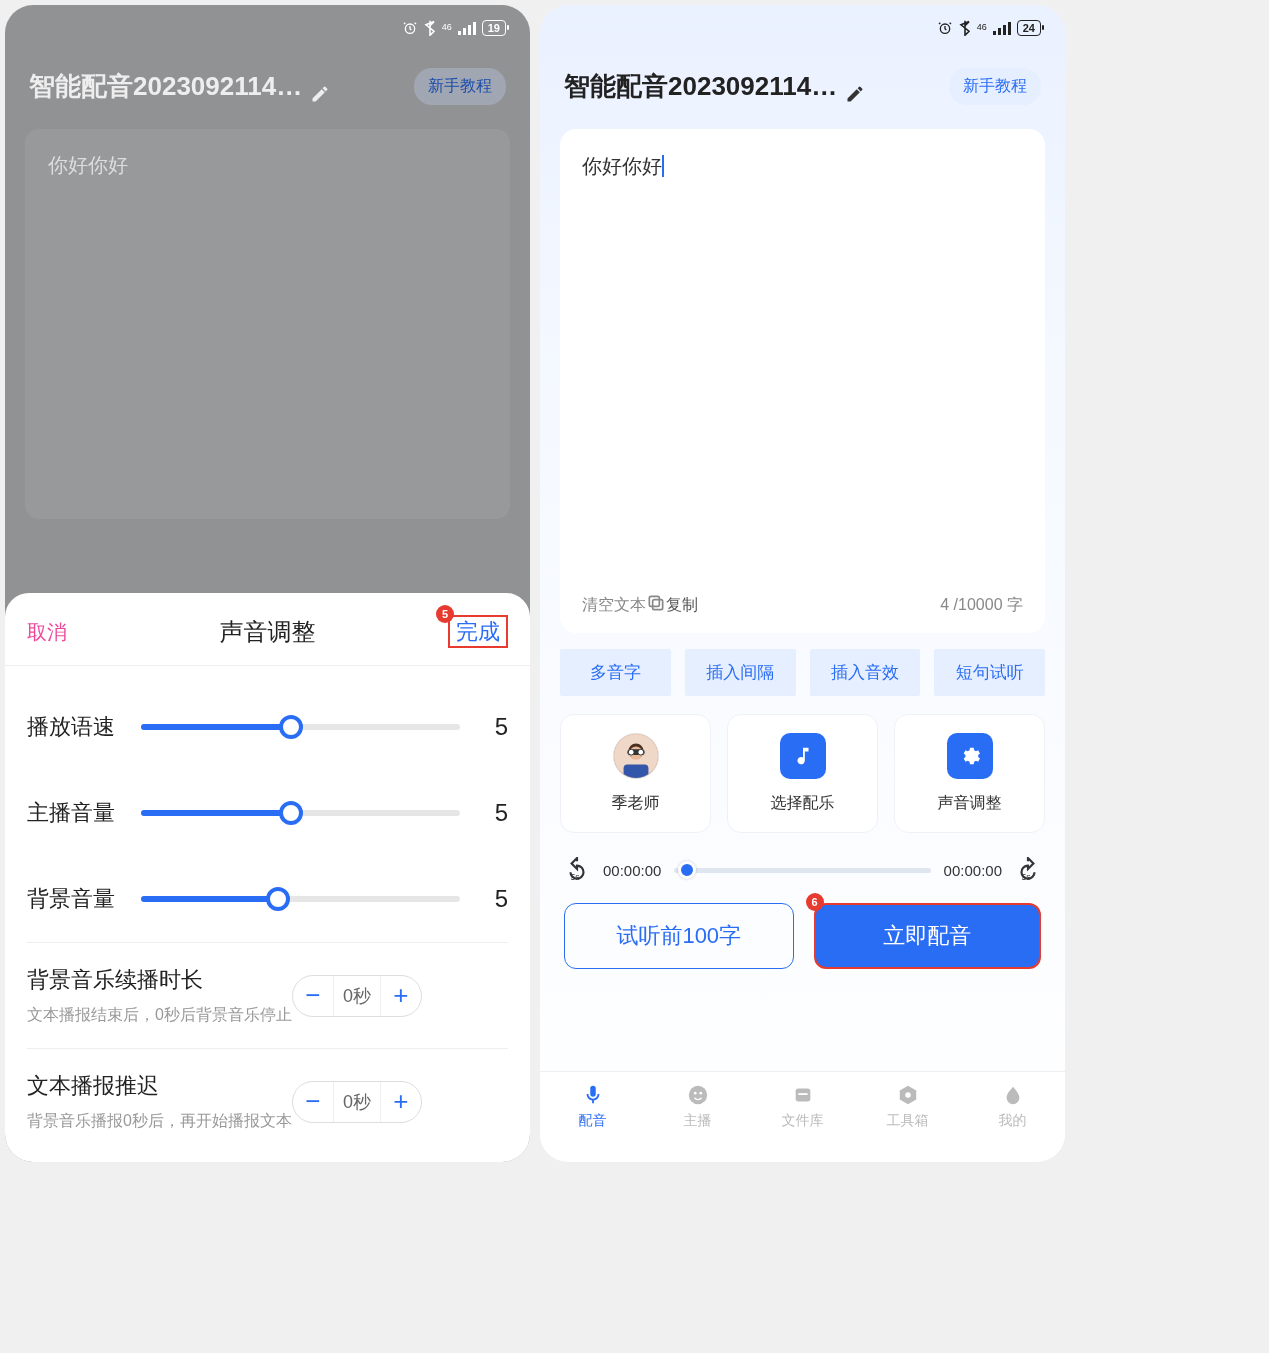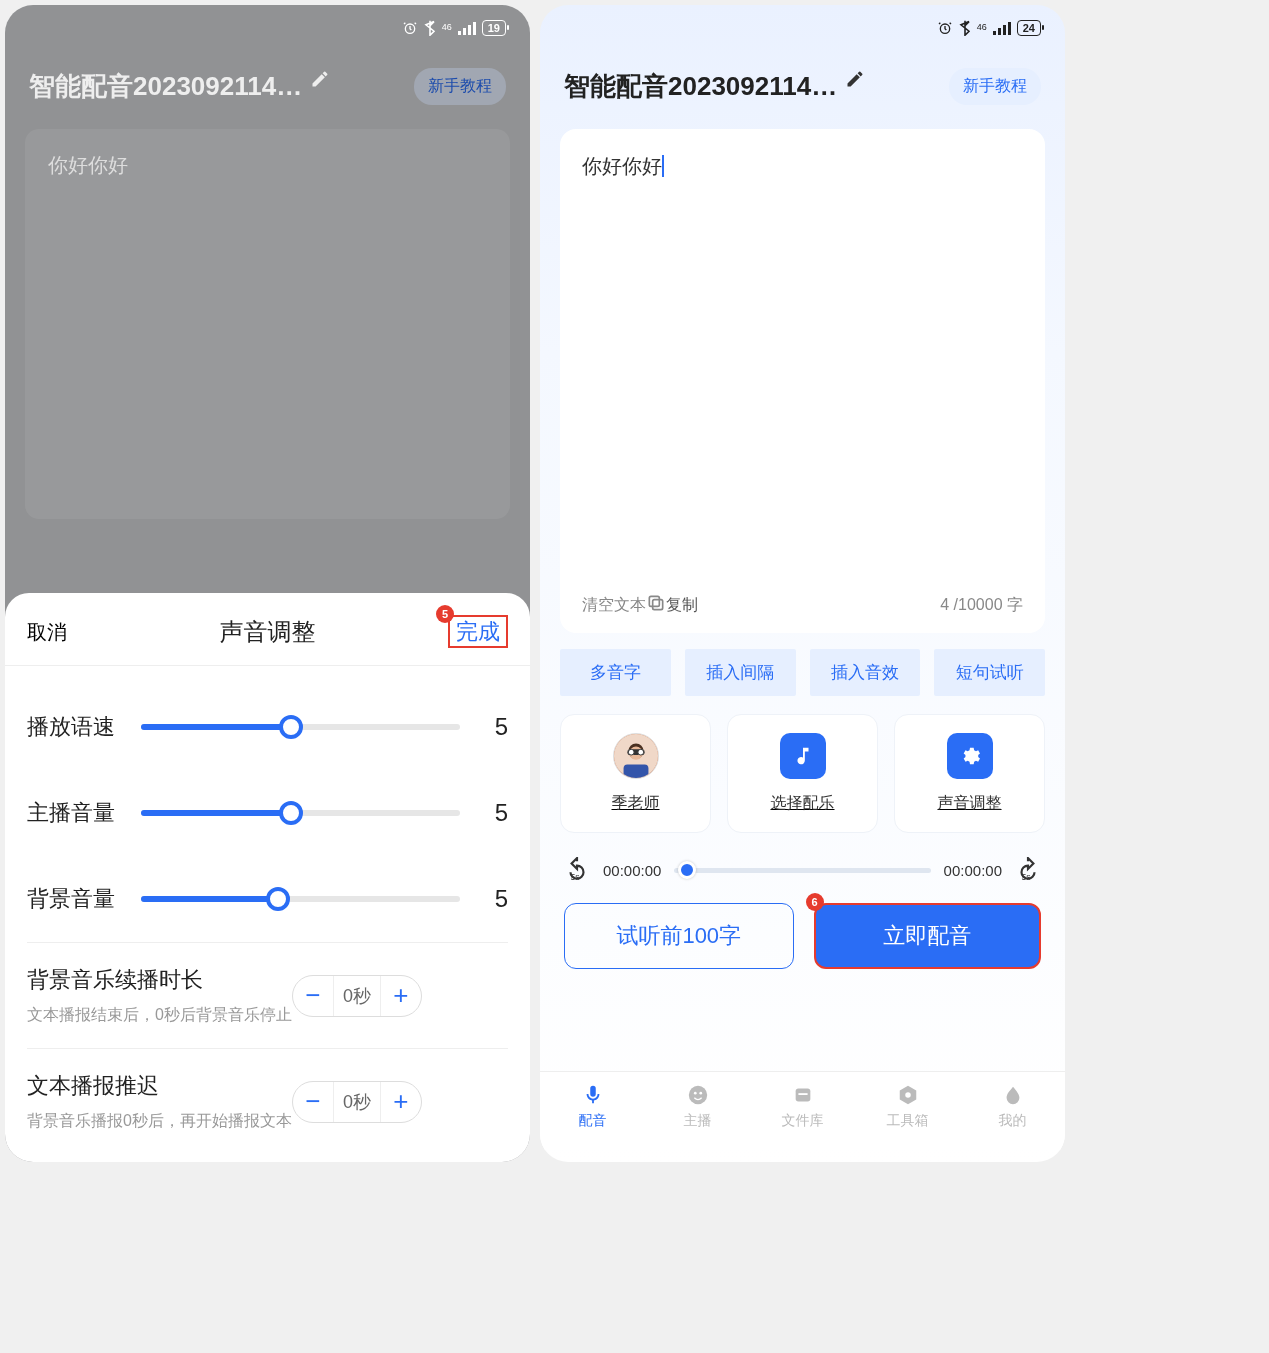--- a/index.html
+++ b/index.html
@@ -64,21 +64,21 @@
     z-index: 6;
   }
   .title {
     font-size: 26px;
     font-weight: 700;
     color: #222;
     flex: 1;
     white-space: nowrap;
     overflow: hidden;
     display: flex;
-    align-items: flex-start;
+    align-items: flex-end;
     gap: 8px;
   }
   .phone-left .title { color: #eee; }
   .tutorial-btn {
     background: #e6efff;
     color: #2a6df5;
     border: none;
     padding: 8px 14px;
     border-radius: 18px;
     font-size: 16px;
@@ -108,21 +108,21 @@
     padding: 24px 22px 30px;
     z-index: 20;
   }
   .sheet-head {
     display: flex;
     align-items: center;
     justify-content: space-between;
     margin-bottom: 6px;
     position: relative;
   }
-  .cancel { color: #000000; font-size: 20px; }
+  .cancel { color: #ec4899; font-size: 20px; }
   .sheet-title { font-size: 24px; font-weight: 500; color: #222; position:absolute; left:50%; transform:translateX(-50%); }
   .done-wrap { position: relative; }
   .done {
     color: #2a6df5;
     font-size: 22px;
     border: 2px solid #e63b2e;
     padding: 2px 6px;
   }
   .badge {
     position: absolute;
@@ -231,21 +231,20 @@
     padding: 12px 0;
     text-align: center;
     color: #2a6df5;
     font-size: 17px;
     border:none;
   }
   .icon-row {
     display: flex;
     gap: 16px;
     padding: 18px 20px 0;
-    text-decoration: underline;
   }
   .icon-card {
     flex:1;
     background:#fff;
     border:1px solid #eef2f8;
     border-radius: 14px;
     padding: 18px 0;
     display:flex;
     flex-direction:column;
     align-items:center;

